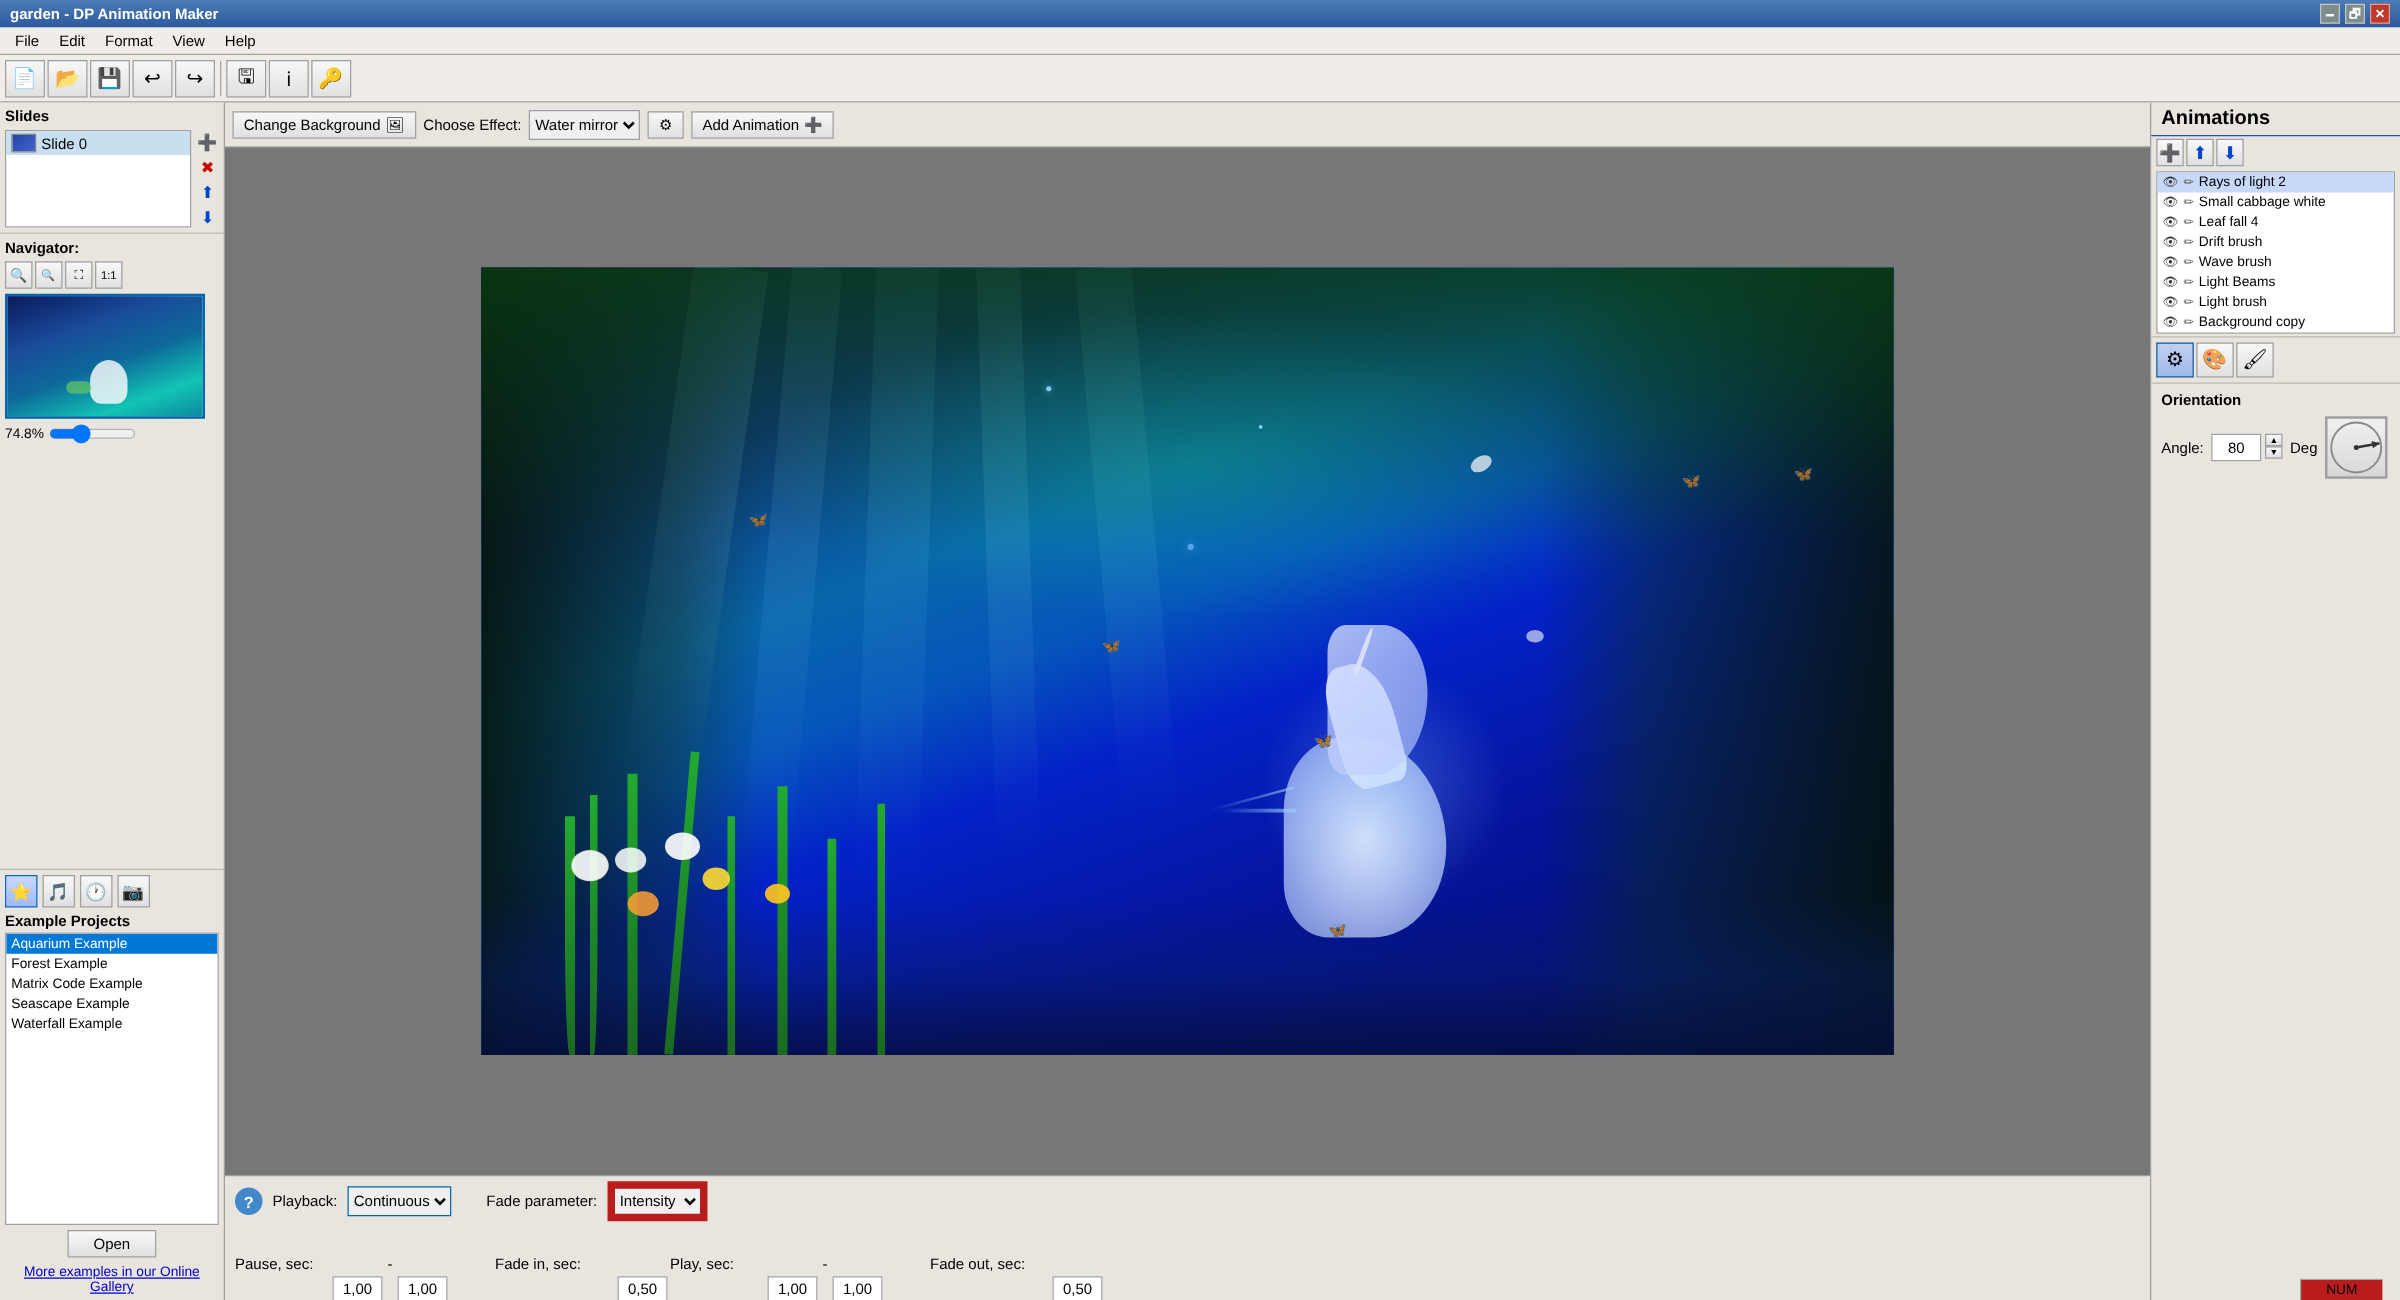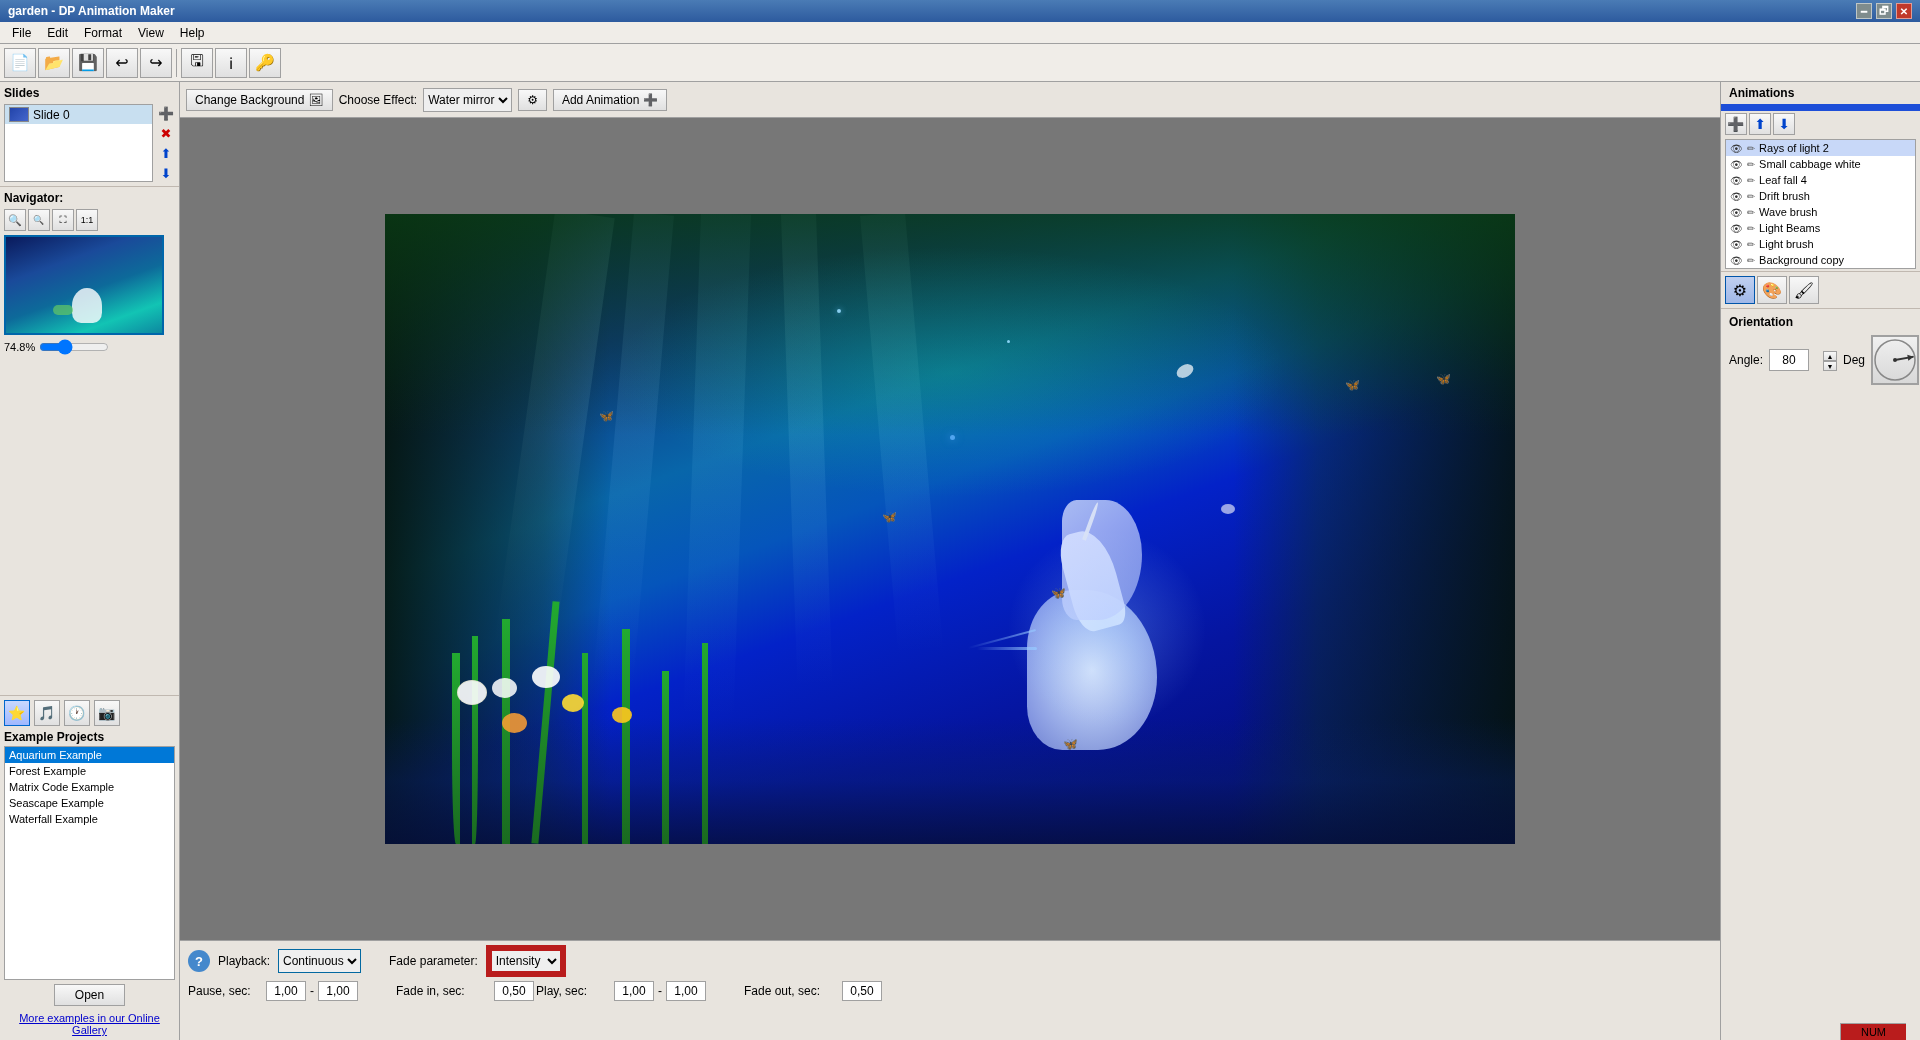--- a/index.html
+++ b/index.html
@@ -97,33 +97,33 @@
 
     
     #bottom-controls {
       height: 100px; background: #e8e4de; border-top: 1px solid #a0a0a0;
       display: flex; flex-direction: column; padding: 4px 8px; gap: 4px;
     }
     #playback-row { display: flex; align-items: center; gap: 8px; }
     #timing-rows { display: flex; flex-direction: row; gap: 2px; }
     .timing-row { display: flex; align-items: center; gap: 8px; }
     .timing-label { width: 70px; font-size: 12px; }
-    .timing-input { width: 40px; height: 20px; border: 1px solid #a0a0a0; font-size: 12px; text-align: center; background: white; }
+    .timing-input { width: 40px; height: 20px; border: 1px solid #a0a0a0; font-size: 12px; text-align: center; background: white; margin-top: 40px; }
     .timing-dash { font-size: 12px; }
     .timing-group { display: flex; align-items: center; gap: 4px; }
     #help-btn { width: 22px; height: 22px; background: #4488cc; color: white; border: none; border-radius: 50%; cursor: pointer; font-weight: bold; font-size: 13px; display: flex; align-items: center; justify-content: center; }
     #playback-select { height: 24px; font-size: 12px; border: 1px solid #0369a1; }
     .fade-select { height: 32px; font-size: 12px; border: 6px solid #b91c1c; width: 80px; }
 
     
     #right-panel {
       width: 200px; background: #e8e4de; border-left: 1px solid #a0a0a0;
       display: flex; flex-direction: column; flex-shrink: 0;
     }
-    #animations-header { font-weight: bold; font-size: 12px; padding: 4px 8px; border-bottom: 7px solid #1d4ed8; }
+    #animations-header { font-weight: bold; font-size: 16px; padding: 4px 8px; border-bottom: 1px solid #1d4ed8; }
     #animations-toolbar { display: flex; align-items: center; gap: 2px; padding: 2px 4px; }
     .anim-tb-btn { width: 22px; height: 22px; background: linear-gradient(to bottom, #f8f8f8, #e0e0e0); border: 1px solid #a0a0a0; cursor: pointer; display: flex; align-items: center; justify-content: center; font-size: 14px; }
     #animations-list { flex-shrink: 0; border: 1px solid #a0a0a0; margin: 2px 4px; background: white; }
     .anim-item { display: flex; align-items: center; gap: 4px; padding: 2px 4px; font-size: 11px; cursor: pointer; }
     .anim-item.selected { background: #c8d8f8; }
     .anim-eye { font-size: 10px; color: #333; }
     .anim-pencil { font-size: 10px; color: #555; }
     .anim-name { flex: 1; }
 
     #anim-mode-tabs { display: flex; gap: 2px; padding: 4px; border-top: 1px solid #c0b8b0; }
@@ -443,21 +443,21 @@
     <div id="anim-mode-tabs">
       <div class="anim-mode-tab active">⚙</div>
       <div class="anim-mode-tab">🎨</div>
       <div class="anim-mode-tab">🖌</div>
     </div>
 
     <div id="orientation-section">
       <div id="orientation-label">Orientation</div>
       <div id="orientation-controls">
         <span id="angle-label">Angle:</span>
-        <div style="display:flex; align-items:flex-end; gap:14px;">
+        <div style="display:flex; align-items:flex-start; gap:3px;">
           <input type="text" id="angle-input" value="80" style="">
           <div class="spin-btns">
             <div class="spin-btn">▲</div>
             <div class="spin-btn">▼</div>
           </div>
         </div>
         <span id="deg-label">Deg</span>
         <div id="orientation-dial">
           <svg width="44" height="44" viewBox="0 0 44 44">
             <circle cx="22" cy="22" r="20" fill="none" stroke="#888" stroke-width="1.5"></circle>

